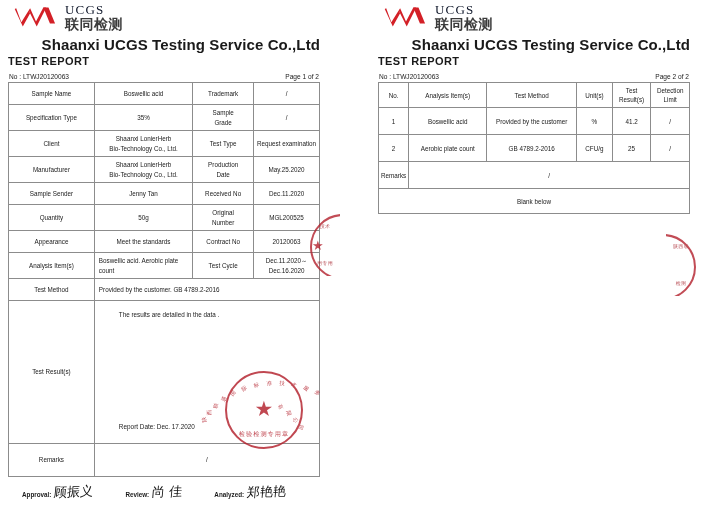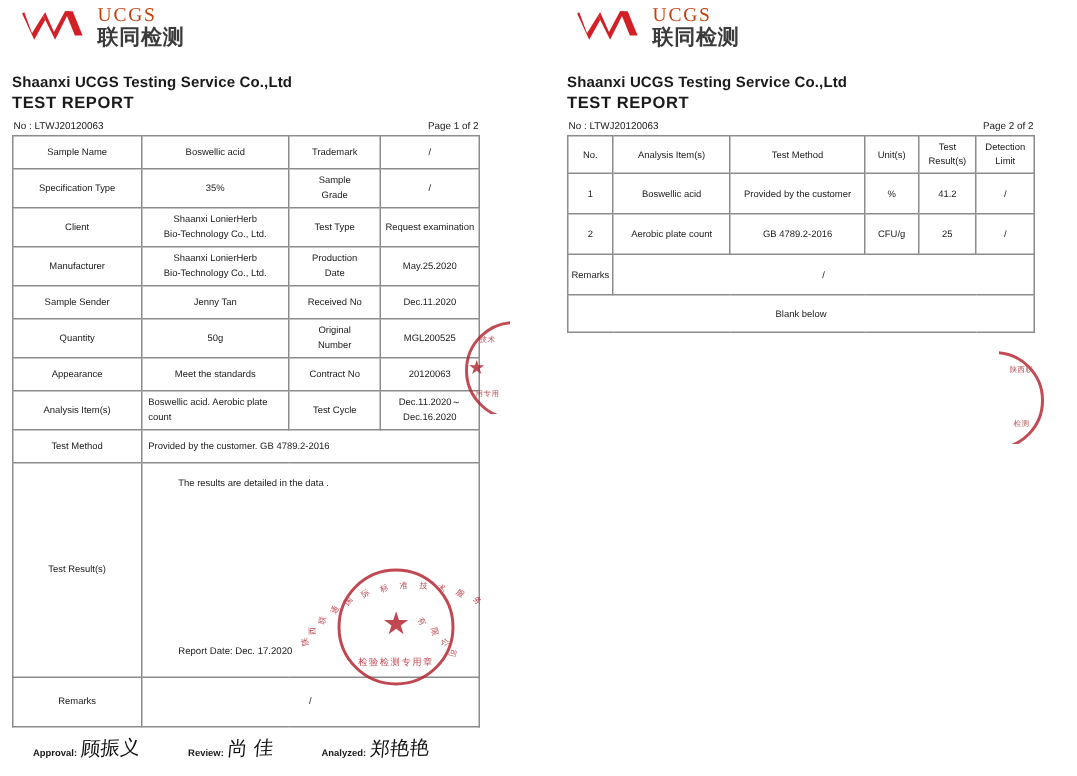--- a/index.html
+++ b/index.html
@@ -31,38 +31,38 @@
     gap: 7px;
     padding-left: 6px;
     height: 34px;
   }
   .logo-mark { width: 44px; height: 26px; flex: none; }
   .logo-text { line-height: 1; }
   .logo-en {
     font-family: "Liberation Serif", serif;
     font-size: 13px;
     letter-spacing: 1.2px;
-    color: #c2410c;
+    color: #0f172a;
     display: block;
   }
   .logo-cn {
     font-size: 14px;
     font-weight: bold;
     color: #3b3b3b;
     display: block;
     letter-spacing: 0.5px;
     margin-top: 1px;
   }
 
   
   .company {
-    text-align: left;
-    font-size: 10px;
+    text-align: right;
+    font-size: 15px;
     font-weight: bold;
-    margin-top: 16px;
+    margin-top: 2px;
     letter-spacing: 0.1px;
   }
   .report-title {
     text-align: left;
     font-size: 11px;
     font-weight: bold;
     margin-top: 2px;
     letter-spacing: 0.4px;
   }
 

